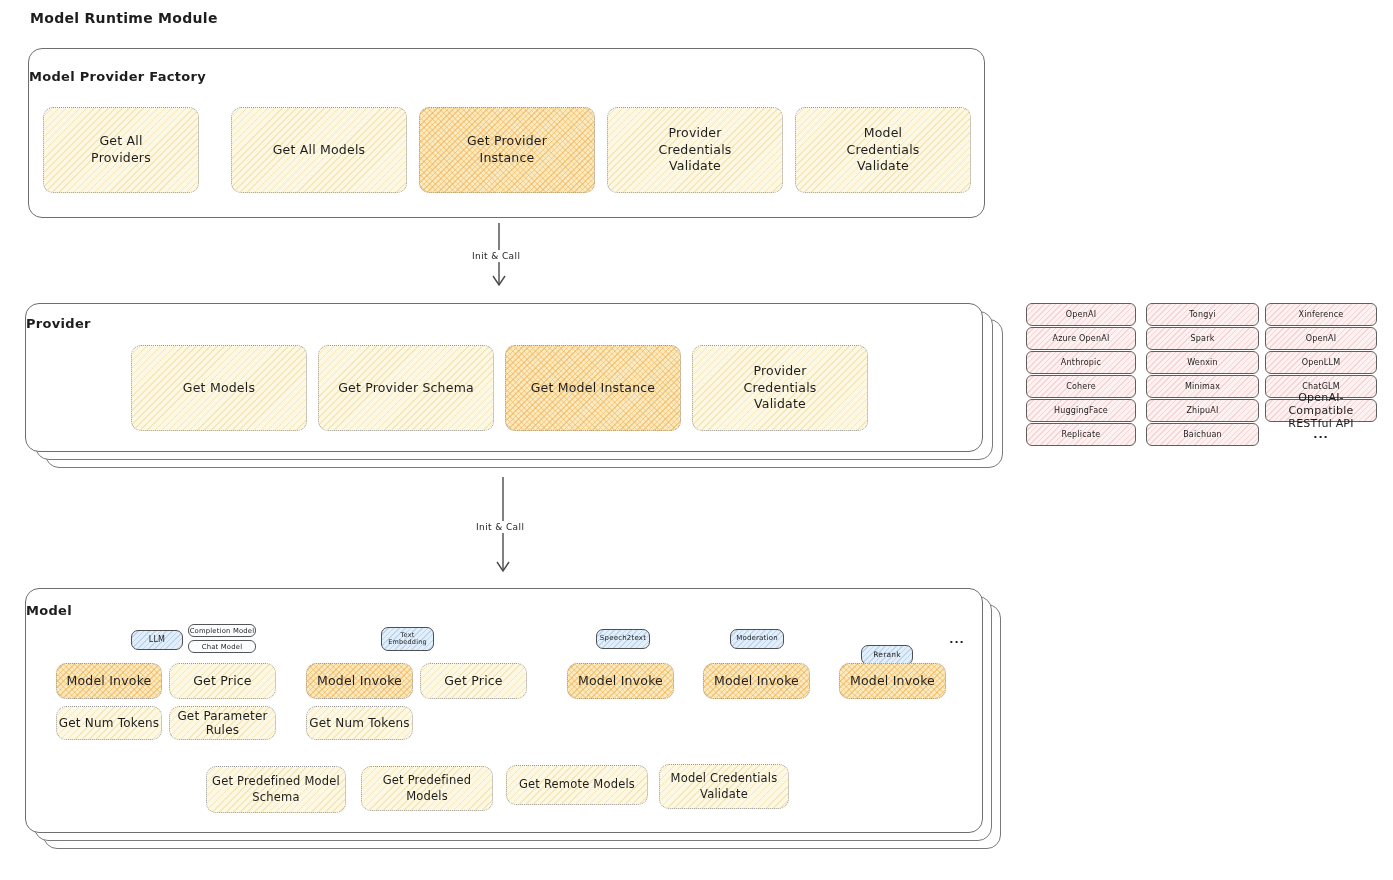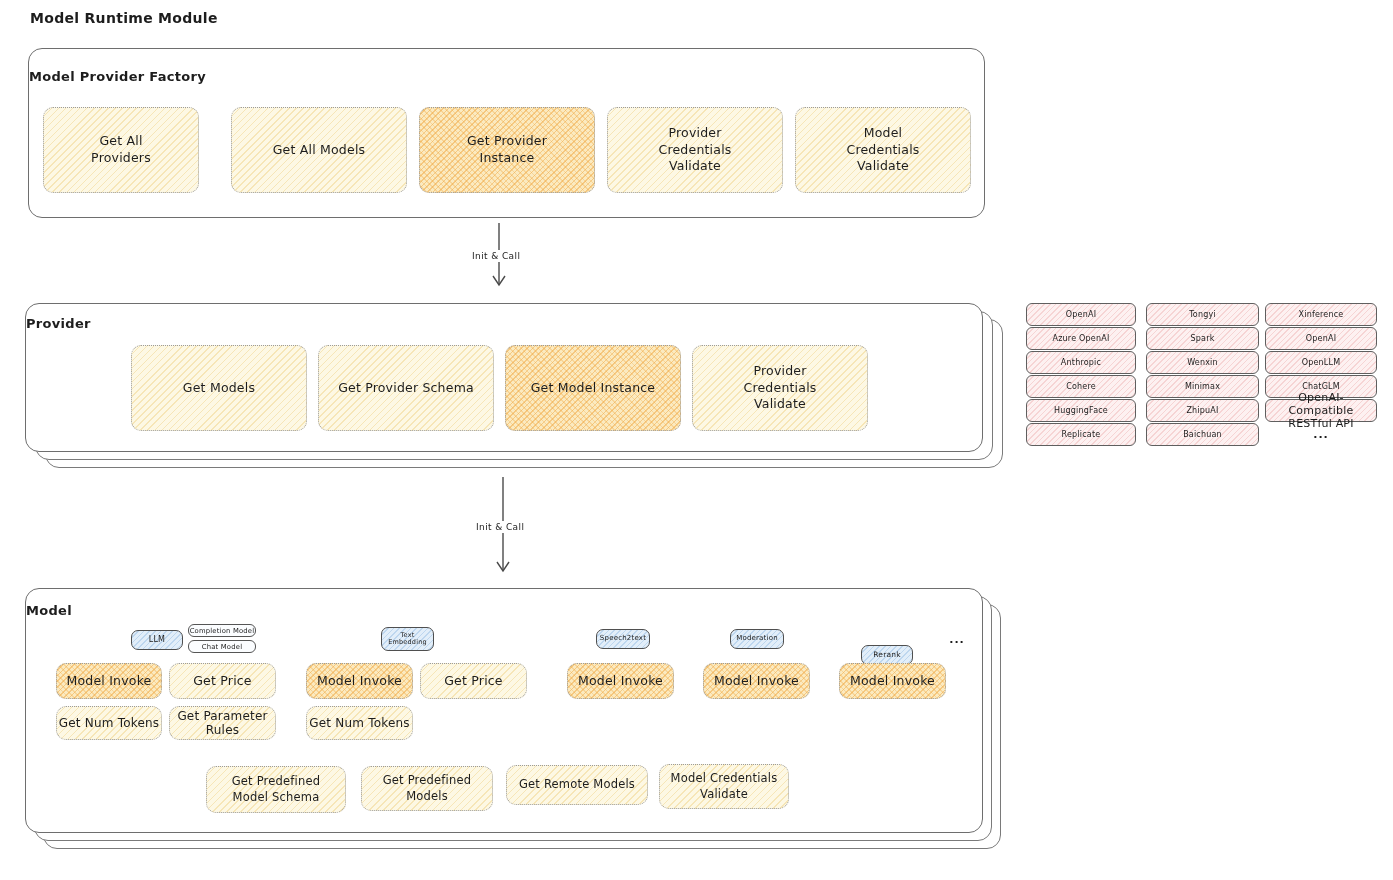--- a/index.html
+++ b/index.html
@@ -168,19 +168,19 @@
     <div class="btn hatch-orange" style="left:280px; top:74px; width:107px; height:36px;">Model Invoke</div>
     <div class="btn hatch-yellow" style="left:394px; top:74px; width:107px; height:36px;">Get Price</div>
     <div class="btn hatch-orange" style="left:541px; top:74px; width:107px; height:36px;">Model Invoke</div>
     <div class="btn hatch-orange" style="left:677px; top:74px; width:107px; height:36px;">Model Invoke</div>
     <div class="btn hatch-orange" style="left:813px; top:74px; width:107px; height:36px;">Model Invoke</div>
 
     <div class="btn hatch-yellow" style="left:30px;  top:117px; width:106px; height:34px; font-size:12px;">Get Num Tokens</div>
     <div class="btn hatch-yellow" style="left:143px; top:117px; width:107px; height:34px; font-size:12px; line-height:1.2;">Get Parameter Rules</div>
     <div class="btn hatch-yellow" style="left:280px; top:117px; width:107px; height:34px; font-size:12px;">Get Num Tokens</div>
 
-    <div class="btn hatch-yellow" style="left:180px; top:177px; width:140px; height:47px; font-size:11.5px; padding:0 24px;">Get Predefined Model Schema</div>
+    <div class="btn hatch-yellow" style="left:180px; top:177px; width:140px; height:47px; font-size:11.5px; padding:0 4px;">Get Predefined Model Schema</div>
     <div class="btn hatch-yellow" style="left:335px; top:177px; width:132px; height:45px; font-size:11.5px; padding:0 8px;">Get Predefined Models</div>
     <div class="btn hatch-yellow" style="left:480px; top:176px; width:142px; height:40px; font-size:11.5px; padding:0 8px;">Get Remote Models</div>
     <div class="btn hatch-yellow" style="left:633px; top:175px; width:130px; height:45px; font-size:11.5px; padding:0 8px;">Model Credentials Validate</div>
   </div>
 
 </div>
 
 </body></html>

